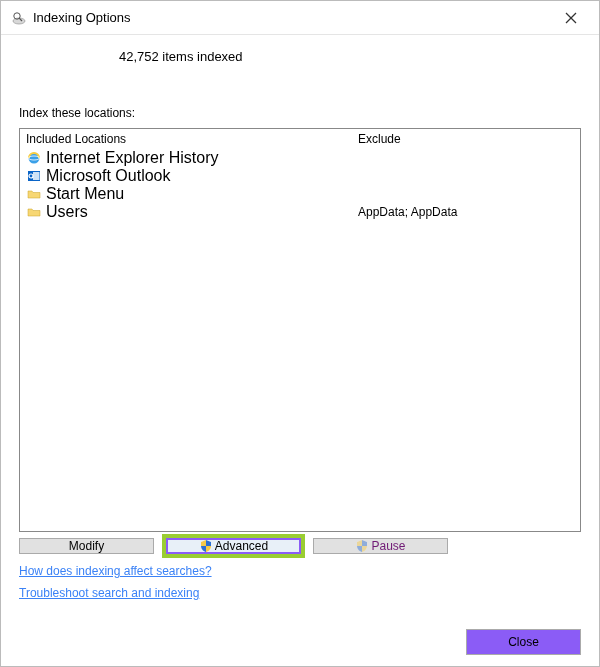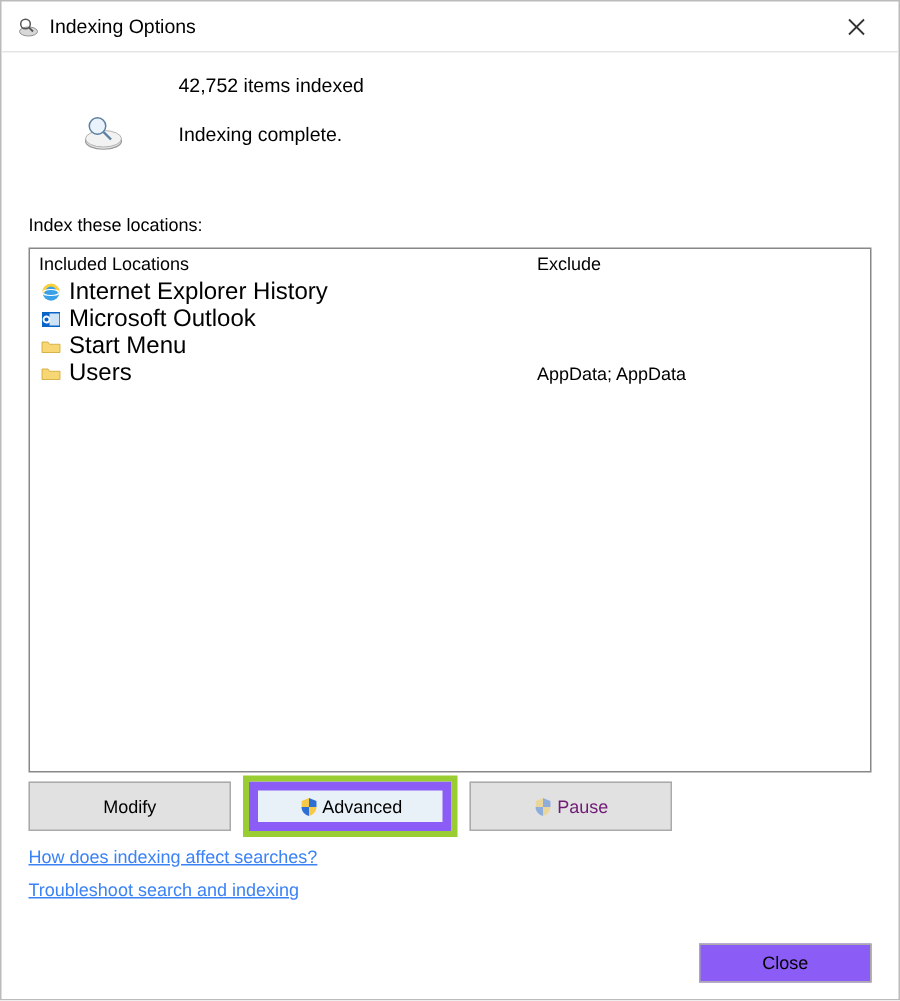--- a/index.html
+++ b/index.html
@@ -108,36 +108,36 @@
 .row-label { flex: 1; font-size: 16px; }
 .row-exclude { width: 40%; font-size: 12px; padding-left: 2px; }
 .row-included-wrap { width: 60%; display: flex; align-items: center; }
 
 .button-row {
   display: flex;
   gap: 0;
   margin-top: 6px;
 }
 .btn {
-  height: 33px;
+  height: 16px;
   width: 135px;
   border: 1px solid #aaa;
   background: #e1e1e1;
   font-size: 12px;
   display: flex;
   align-items: center;
   justify-content: center;
   gap: 2px;
   cursor: default;
 }
 .btn + .btn { margin-left: 12px; }
 .btn.highlighted {
   outline: 4px solid #9ACD32;
   background: #e8f0f8;
-  border: 6px solid #8b5cf6;
+  border: 2px solid #8b5cf6;
 }
 .btn.disabled {
   color: #701a75;
 }
 .shield-icon {
   display: inline-flex;
 }
 .links {
   margin-top: 10px;
 }
@@ -184,33 +184,20 @@
     <div class="close-x">
       <svg width="12" height="12" viewBox="0 0 12 12">
         <line x1="1" y1="1" x2="11" y2="11" stroke="#333" stroke-width="1.2"></line>
         <line x1="11" y1="1" x2="1" y2="11" stroke="#333" stroke-width="1.2"></line>
       </svg>
     </div>
   </div>
 
   <div class="content">
     <div class="count-text">42,752 items indexed</div>
-    <div class="status-row">
-      <div class="status-icon-col">
-        <span>
-          <svg width="32" height="28" viewBox="0 0 32 28">
-            <ellipse cx="16" cy="20" rx="12" ry="5.5" fill="#e6e6e6" stroke="#999" stroke-width="0.8"></ellipse>
-            <ellipse cx="16" cy="18.5" rx="12" ry="5.5" fill="#f2f2f2" stroke="#aaa" stroke-width="0.6"></ellipse>
-            <circle cx="12" cy="10" r="5.5" fill="#eaf3fb" stroke="#5a7fa3" stroke-width="1"></circle>
-            <line x1="16" y1="14" x2="21" y2="19" stroke="#5a7fa3" stroke-width="1.6"></line>
-          </svg>
-        </span>
-      </div>
-      <span class="status-text">Indexing complete.</span>
-    </div>
 
     <div class="section-label">Index these locations:</div>
 
     <div class="list-box">
       <div class="list-header">
         <div class="col-included">Included Locations</div>
         <div class="col-exclude">Exclude</div>
       </div>
       <div class="list-body">
 

